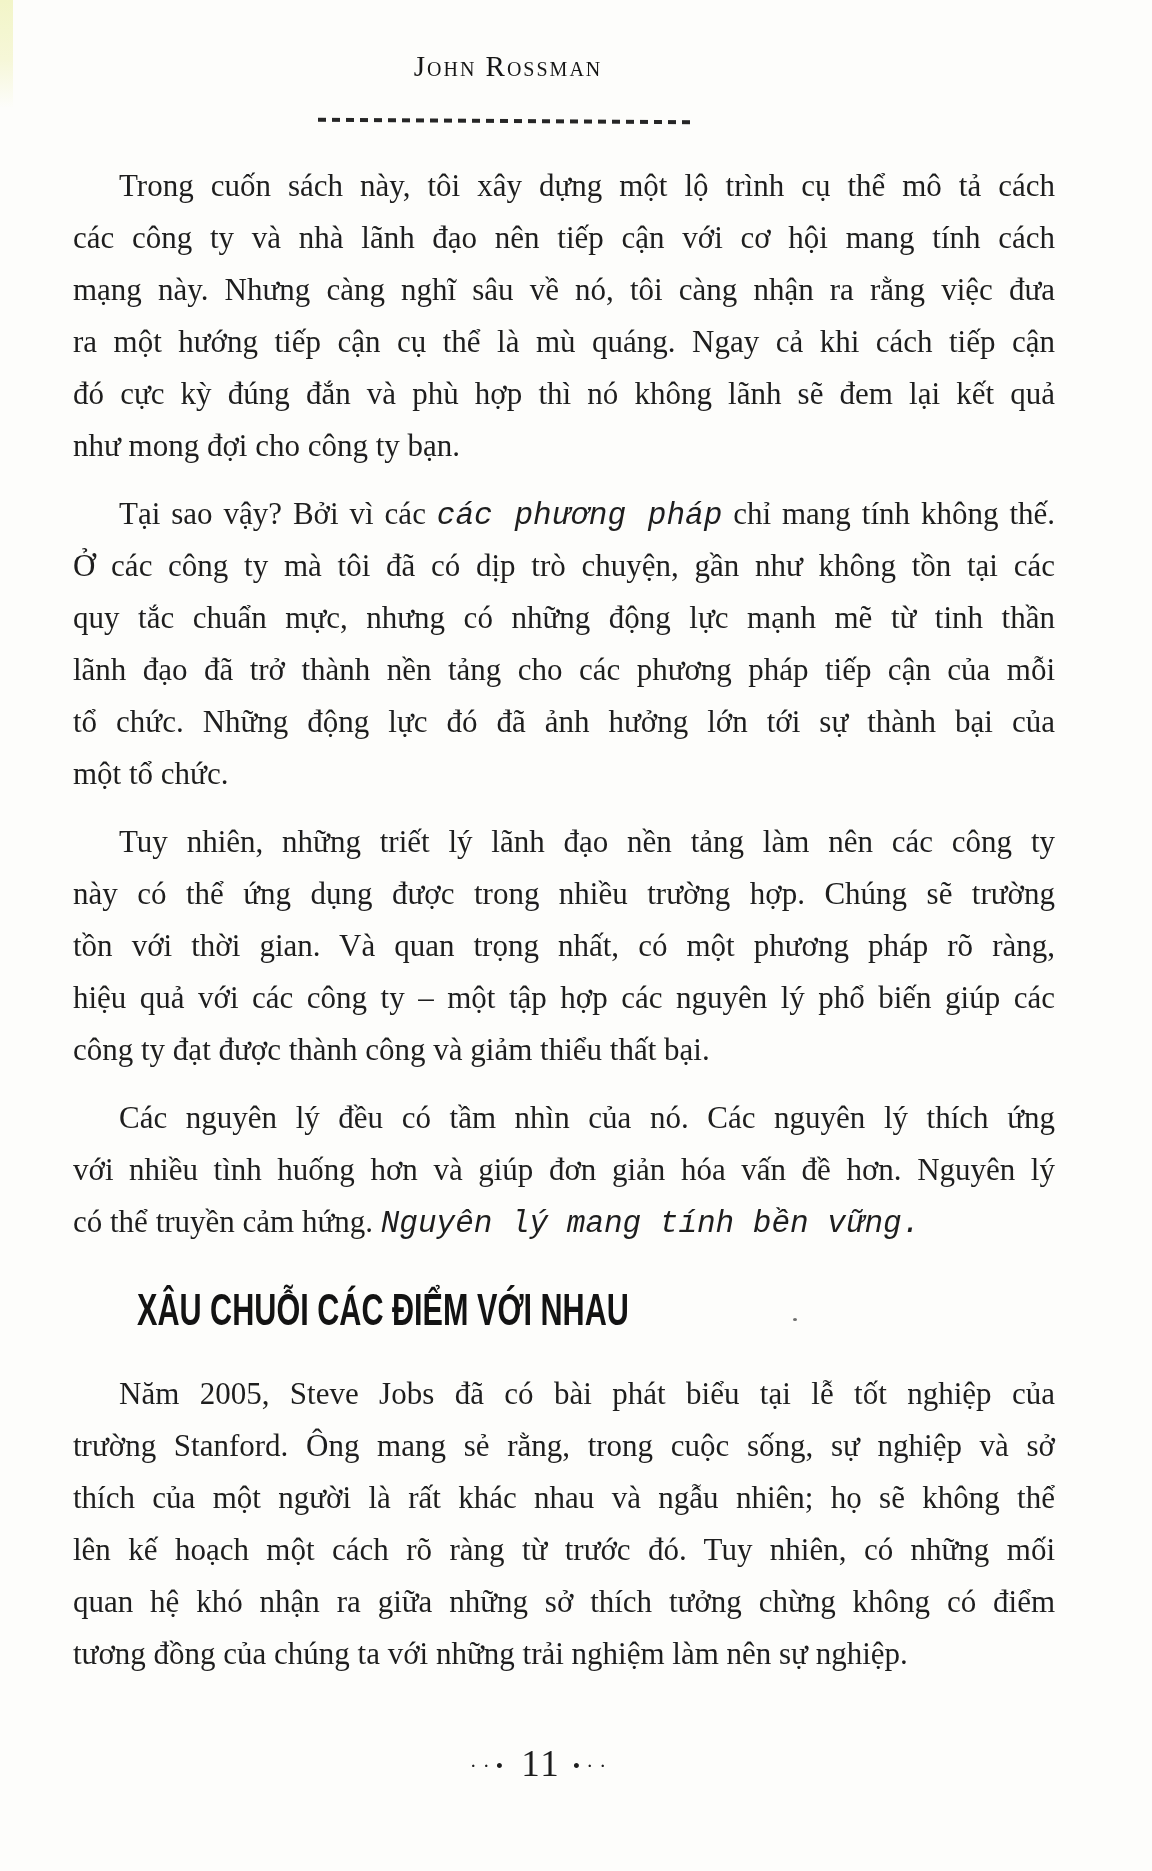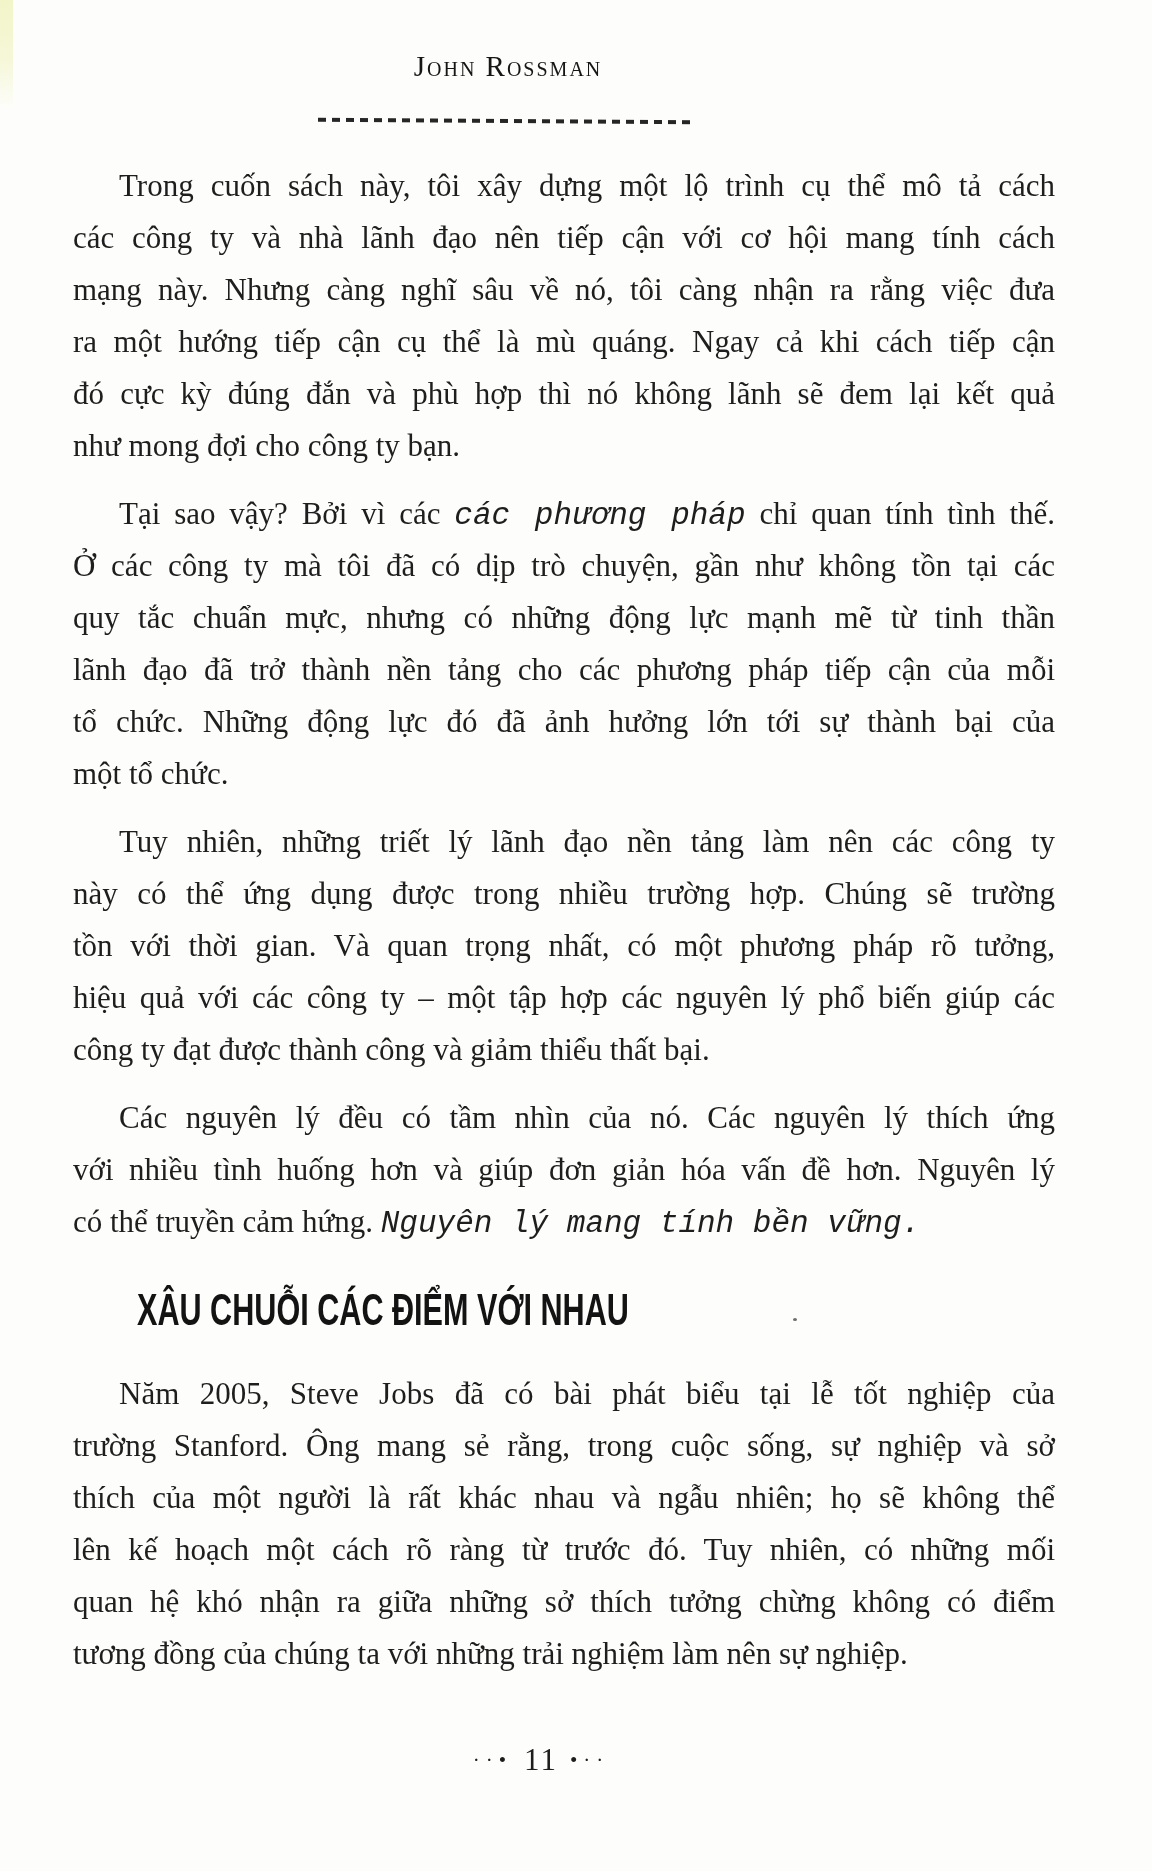--- a/index.html
+++ b/index.html
@@ -53,21 +53,21 @@
   
   .footer{
     position:absolute;top:1742px;left:0;width:1082px;
     text-align:center;color:#1d1d1d;
   }
   .footer .dots{
     font-size:21px;letter-spacing:6px;
     vertical-align:3px;
   }
   .footer .page-num{
-    font-size:31px;margin:0 8px;letter-spacing:2px;
+    font-size:37px;margin:0 8px;letter-spacing:2px;
   }
   
   .edge-strip{
     position:absolute;top:0;left:0;width:13px;height:108px;
     background:linear-gradient(to bottom,#f2f5c8 0%,#f6f7d8 55%,rgba(250,250,235,0) 100%);
   }
   .speck{
     position:absolute;top:1318px;left:793px;
     width:4px;height:3px;border-radius:50%;
     background:#4a4a4a;opacity:.8;
@@ -86,31 +86,31 @@
   <main class="body-text" id="content">
       <div class="paragraph">
         <div class="line first just"><span>Trong cuốn sách này, tôi xây dựng một lộ trình cụ thể mô tả cách</span></div>
         <div class="line just"><span>các công ty và nhà lãnh đạo nên tiếp cận với cơ hội mang tính cách</span></div>
         <div class="line just"><span>mạng này. Nhưng càng nghĩ sâu về nó, tôi càng nhận ra rằng việc đưa</span></div>
         <div class="line just"><span>ra một hướng tiếp cận cụ thể là mù quáng. Ngay cả khi cách tiếp cận</span></div>
         <div class="line just"><span>đó cực kỳ đúng đắn và phù hợp thì nó không lãnh sẽ đem lại kết quả</span></div>
         <div class="line"><span>như mong đợi cho công ty bạn.</span></div>
       </div>
       <div class="paragraph">
-        <div class="line first just"><span>Tại sao vậy? Bởi vì các </span><span class="em">các phương pháp</span><span> chỉ quan tính tình thế.</span></div>
+        <div class="line first just"><span>Tại sao vậy? Bởi vì các </span><span class="em">các phương pháp</span><span> chỉ mang tính không thế.</span></div>
         <div class="line just"><span>Ở các công ty mà tôi đã có dịp trò chuyện, gần như không tồn tại các</span></div>
         <div class="line just"><span>quy tắc chuẩn mực, nhưng có những động lực mạnh mẽ từ tinh thần</span></div>
         <div class="line just"><span>lãnh đạo đã trở thành nền tảng cho các phương pháp tiếp cận của mỗi</span></div>
         <div class="line just"><span>tổ chức. Những động lực đó đã ảnh hưởng lớn tới sự thành bại của</span></div>
         <div class="line"><span>một tổ chức.</span></div>
       </div>
       <div class="paragraph">
         <div class="line first just"><span>Tuy nhiên, những triết lý lãnh đạo nền tảng làm nên các công ty</span></div>
         <div class="line just"><span>này có thể ứng dụng được trong nhiều trường hợp. Chúng sẽ trường</span></div>
-        <div class="line just"><span>tồn với thời gian. Và quan trọng nhất, có một phương pháp rõ tưởng,</span></div>
+        <div class="line just"><span>tồn với thời gian. Và quan trọng nhất, có một phương pháp rõ ràng,</span></div>
         <div class="line just"><span>hiệu quả với các công ty – một tập hợp các nguyên lý phổ biến giúp các</span></div>
         <div class="line"><span>công ty đạt được thành công và giảm thiểu thất bại.</span></div>
       </div>
       <div class="paragraph">
         <div class="line first just"><span>Các nguyên lý đều có tầm nhìn của nó. Các nguyên lý thích ứng</span></div>
         <div class="line just"><span>với nhiều tình huống hơn và giúp đơn giản hóa vấn đề hơn. Nguyên lý</span></div>
         <div class="line"><span>có thể truyền cảm hứng. </span><span class="em">Nguyên lý mang tính bền vững.</span></div>
       </div>
       <h2 class="section-heading">XÂU CHUỖI CÁC ĐIỂM VỚI NHAU</h2>
       <div class="paragraph">

